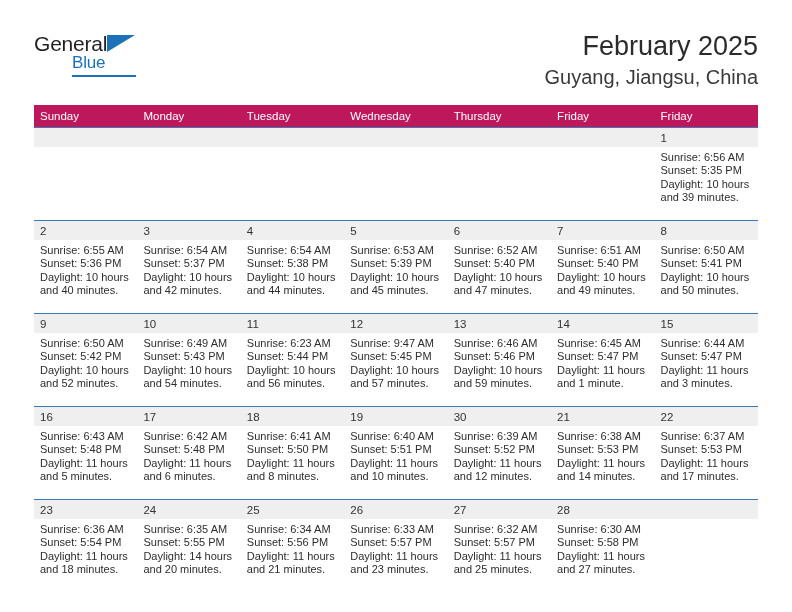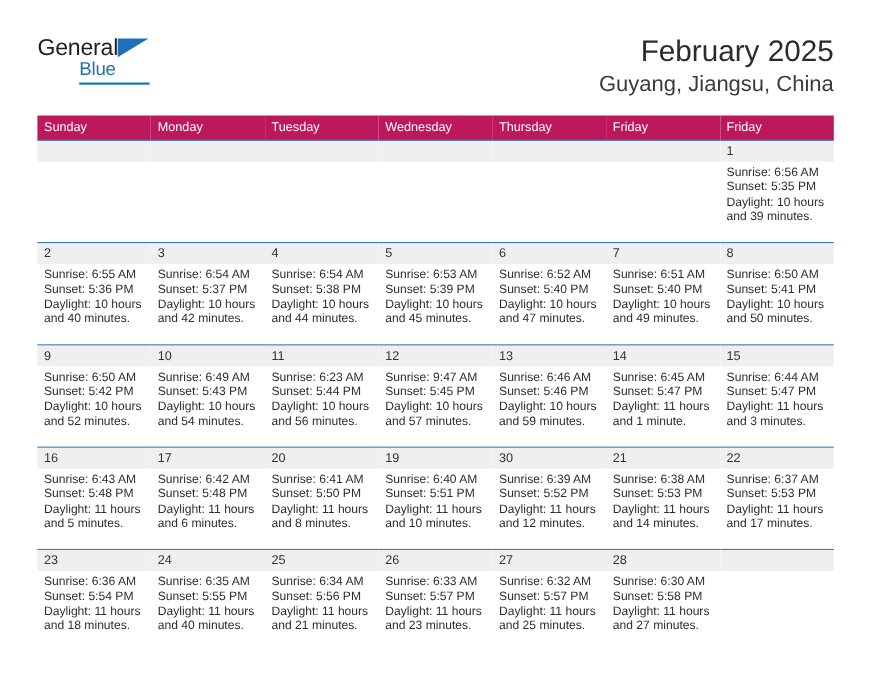--- a/index.html
+++ b/index.html
@@ -332,21 +332,21 @@
           </td>
           <td class="">
             <div class="daynum-band">17</div>
             <div class="cell-body">
               <div>Sunrise: 6:42 AM</div>
               <div>Sunset: 5:48 PM</div>
               <div class="wrap">Daylight: 11 hours and 6 minutes.</div>
             </div>
           </td>
           <td class="">
-            <div class="daynum-band">20</div>
+            <div class="daynum-band">18</div>
             <div class="cell-body">
               <div>Sunrise: 6:41 AM</div>
               <div>Sunset: 5:50 PM</div>
               <div class="wrap">Daylight: 11 hours and 8 minutes.</div>
             </div>
           </td>
           <td class="">
             <div class="daynum-band">19</div>
             <div class="cell-body">
               <div>Sunrise: 6:40 AM</div>
@@ -386,21 +386,21 @@
               <div>Sunrise: 6:36 AM</div>
               <div>Sunset: 5:54 PM</div>
               <div class="wrap">Daylight: 11 hours and 18 minutes.</div>
             </div>
           </td>
           <td class="">
             <div class="daynum-band">24</div>
             <div class="cell-body">
               <div>Sunrise: 6:35 AM</div>
               <div>Sunset: 5:55 PM</div>
-              <div class="wrap">Daylight: 11 hours and 40 minutes.</div>
+              <div class="wrap">Daylight: 14 hours and 20 minutes.</div>
             </div>
           </td>
           <td class="">
             <div class="daynum-band">25</div>
             <div class="cell-body">
               <div>Sunrise: 6:34 AM</div>
               <div>Sunset: 5:56 PM</div>
               <div class="wrap">Daylight: 11 hours and 21 minutes.</div>
             </div>
           </td>

